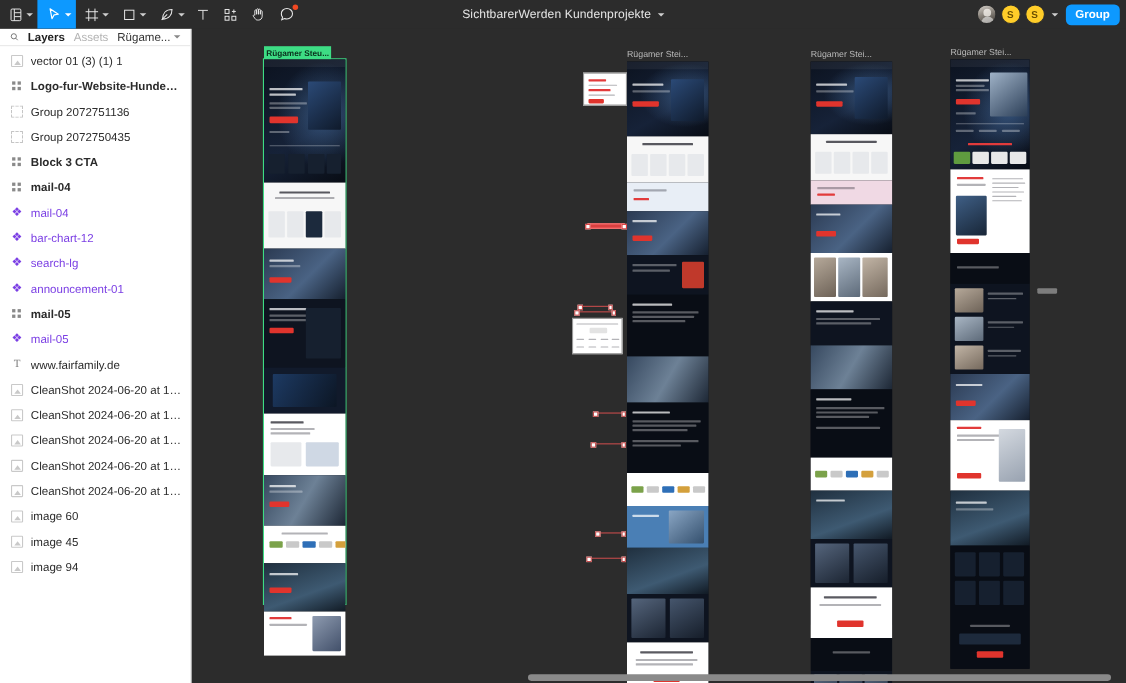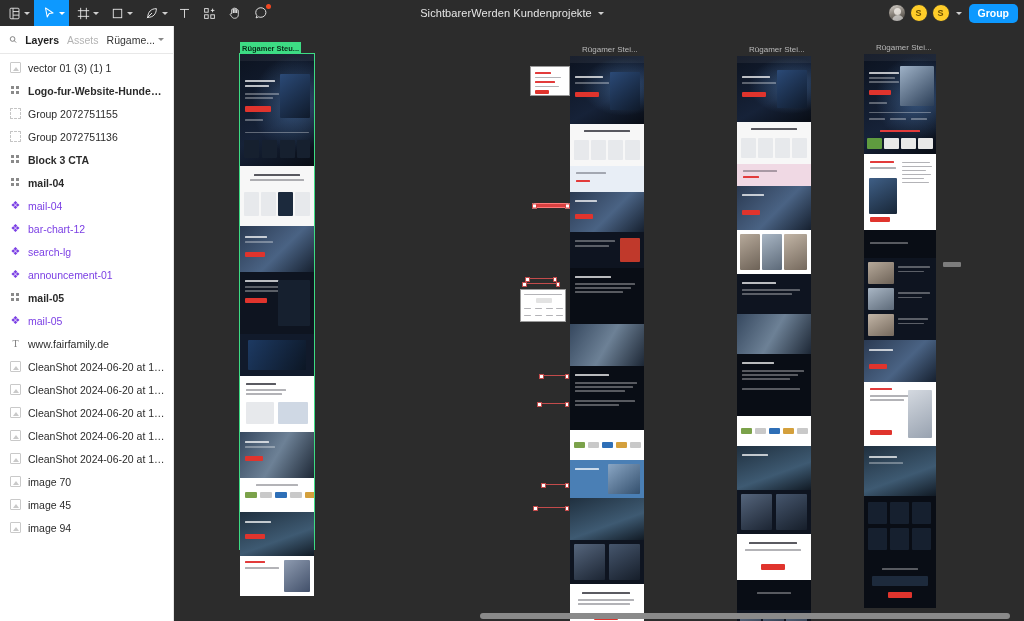--- a/index.html
+++ b/index.html
@@ -75,21 +75,21 @@
     background: #f24822; top: 4px; right: 3px;
   }
 
   
   .left-panel {
     position: absolute; top: 26px; left: 0; width: 174px; bottom: 0;
     background: #ffffff; border-right: 1px solid #e5e5e5; z-index: 30;
     display: flex; flex-direction: column;
   }
   .lp-header {
-    height: 28px; display: flex; align-items: center; gap: 8px;
+    height: 16px; display: flex; align-items: center; gap: 8px;
     padding: 0 9px; border-bottom: 1px solid #e8e8e8; flex: 0 0 auto;
   }
   .lp-tab { font-size: 10.5px; color: #b3b3b3; }
   .lp-tab.active { color: #1e1e1e; font-weight: 700; }
   .lp-page {
     margin-left: auto; font-size: 10.5px; color: #333;
     display: flex; align-items: center; gap: 3px; max-width: 66px;
   }
   .page-caret { width: 0; height: 0; border-left: 3px solid transparent;
                 border-right: 3px solid transparent; border-top: 3.5px solid #888; }
@@ -121,21 +121,21 @@
   .ic-text { color: #7d7d7d; font-size: 10px; line-height: 11px;
              text-align: center; font-family: "Liberation Serif", serif; }
 
   
   .canvas {
     position: absolute; top: 26px; left: 174px; right: 0; bottom: 0;
     background: #2c2c2c; overflow: hidden;
   }
   .frame { position: absolute; }
   .frame-label {
-    position: absolute; top: -11px; left: 12px; font-size: 8px;
+    position: absolute; top: -11px; left: 0; font-size: 8px;
     color: #b9b9b9; white-space: nowrap; overflow: hidden;
     max-width: 100%;
   }
   .frame-body { width: 100%; height: 100%; background: #0c1017; }
   .frame.selected > .frame-body { outline: 1px solid #3ddc84; }
   .sel-band {
     position: absolute; top: -12px; left: 0; height: 12px;
     background: #3ddc84; display: flex; align-items: center;
     padding: 0 2px; overflow: hidden;
   }
@@ -327,25 +327,25 @@
         <div class="layer-row">
           <span class="lic ic-img"></span>
           <span class="lname">vector 01 (3) (1) 1</span>
         </div>
         <div class="layer-row bold">
           <span class="lic ic-grid"></span>
           <span class="lname">Logo-fur-Website-HundeFreuden 2</span>
         </div>
         <div class="layer-row">
           <span class="lic ic-group"></span>
-          <span class="lname">Group 2072751155</span>
+          <span class="lname">Group 2072751136</span>
         </div>
         <div class="layer-row">
           <span class="lic ic-group"></span>
-          <span class="lname">Group 2072751136</span>
+          <span class="lname">Group 2072750435</span>
         </div>
         <div class="layer-row bold">
           <span class="lic ic-grid"></span>
           <span class="lname">Block 3 CTA</span>
         </div>
         <div class="layer-row bold">
           <span class="lic ic-grid"></span>
           <span class="lname">mail-04</span>
         </div>
         <div class="layer-row component">
@@ -391,21 +391,21 @@
         <div class="layer-row">
           <span class="lic ic-img"></span>
           <span class="lname">CleanShot 2024-06-20 at 12.49.2...</span>
         </div>
         <div class="layer-row">
           <span class="lic ic-img"></span>
           <span class="lname">CleanShot 2024-06-20 at 12.46.14...</span>
         </div>
         <div class="layer-row">
           <span class="lic ic-img"></span>
-          <span class="lname">image 70</span>
+          <span class="lname">image 60</span>
         </div>
         <div class="layer-row">
           <span class="lic ic-img"></span>
           <span class="lname">image 45</span>
         </div>
         <div class="layer-row">
           <span class="lic ic-img"></span>
           <span class="lname">image 94</span>
         </div>
       </div>

